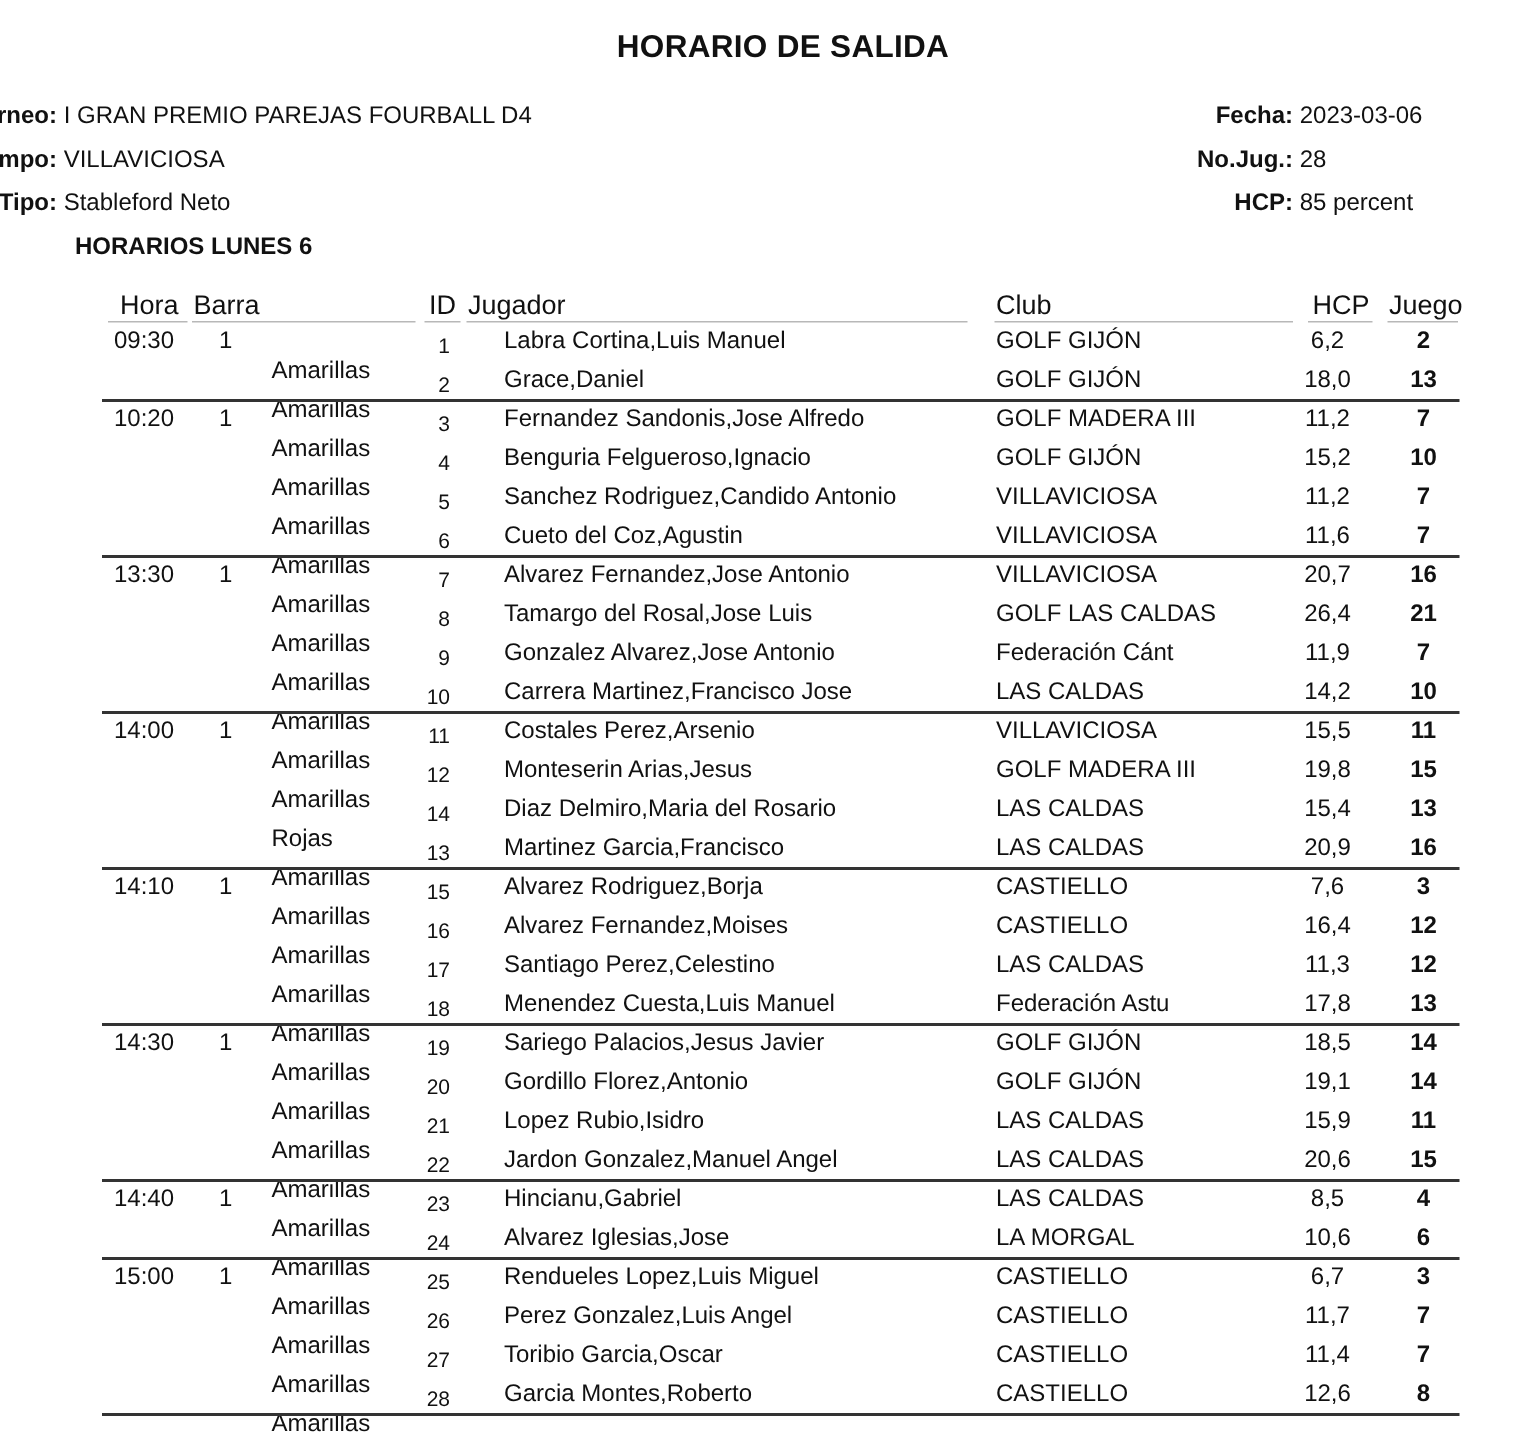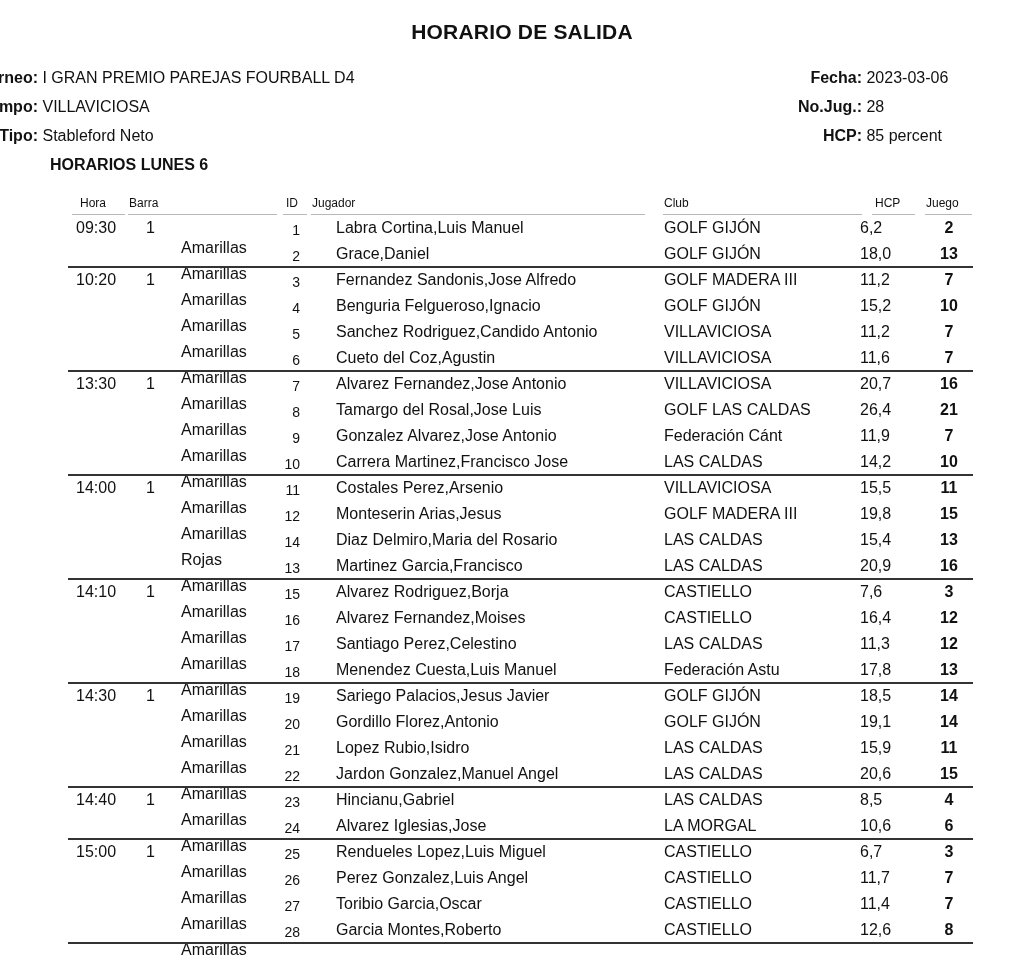--- a/index.html
+++ b/index.html
@@ -11,32 +11,32 @@
     position: absolute; top: 20px; left: 0; width: 1044px; text-align: center;
     font-size: 21px; font-weight: bold; letter-spacing: 0.2px;
   }
   .meta-row { position: absolute; font-size: 16px; line-height: 20px; white-space: nowrap; }
   .meta-row .lbl { font-weight: bold; display: inline-block; text-align: right; }
   .meta-left .lbl { width: 100px; }
   .meta-right .lbl { width: 120px; }
   .section-title {
     position: absolute; top: 156px; left: 50px; font-size: 16px; font-weight: bold;
   }
-  .hdr { position: absolute; top: 193px; font-size: 12px; line-height: 20px; }
+  .hdr { position: absolute; top: 193px; font-size: 18px; line-height: 20px; }
   .hdr .u { position: absolute; bottom: -2px; height: 1px; background: #b8b8b8; }
   .table { position: absolute; top: 215px; left: 0; width: 976px; }
   .row { position: relative; height: 26px; font-size: 16px; }
   .row span { position: absolute; top: 3px; line-height: 20px; white-space: nowrap; }
   .c-hora { left: 76px; }
   .c-barra { left: 146px; }
   .c-tee { left: 181px; margin-top: 20px; }
   .c-id { left: 270px; width: 30px; text-align: right; font-size: 14px; top: 5px !important; }
   .c-jug { left: 312px; margin-left: 24px; }
   .c-club { left: 664px; }
-  .c-hcp { left: 860px; width: 50px; text-align: left; }
+  .c-hcp { left: 860px; width: 50px; text-align: center; }
   .c-jue { left: 930px; width: 38px; text-align: center; font-weight: bold; }
   .sep { position: absolute; left: 68px; width: 905px; height: 2px; background: #333; }
 </style>
 </head>
 <body>
 
 <div class="title">HORARIO DE SALIDA</div>
 
 <div class="meta-row meta-left" style="top:68px; left:-62px;">
   <span class="lbl">Torneo:</span>

